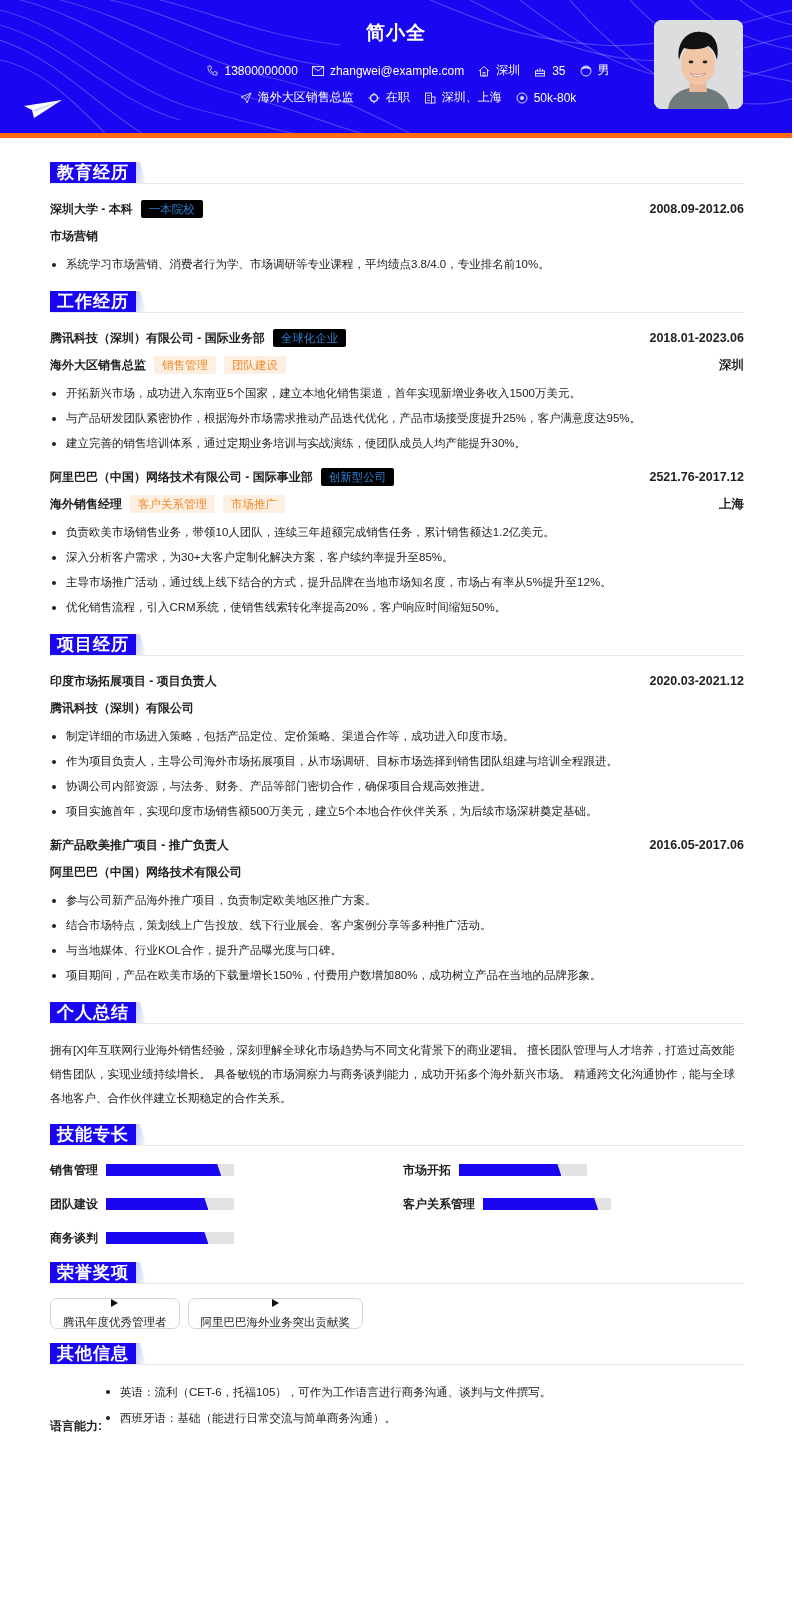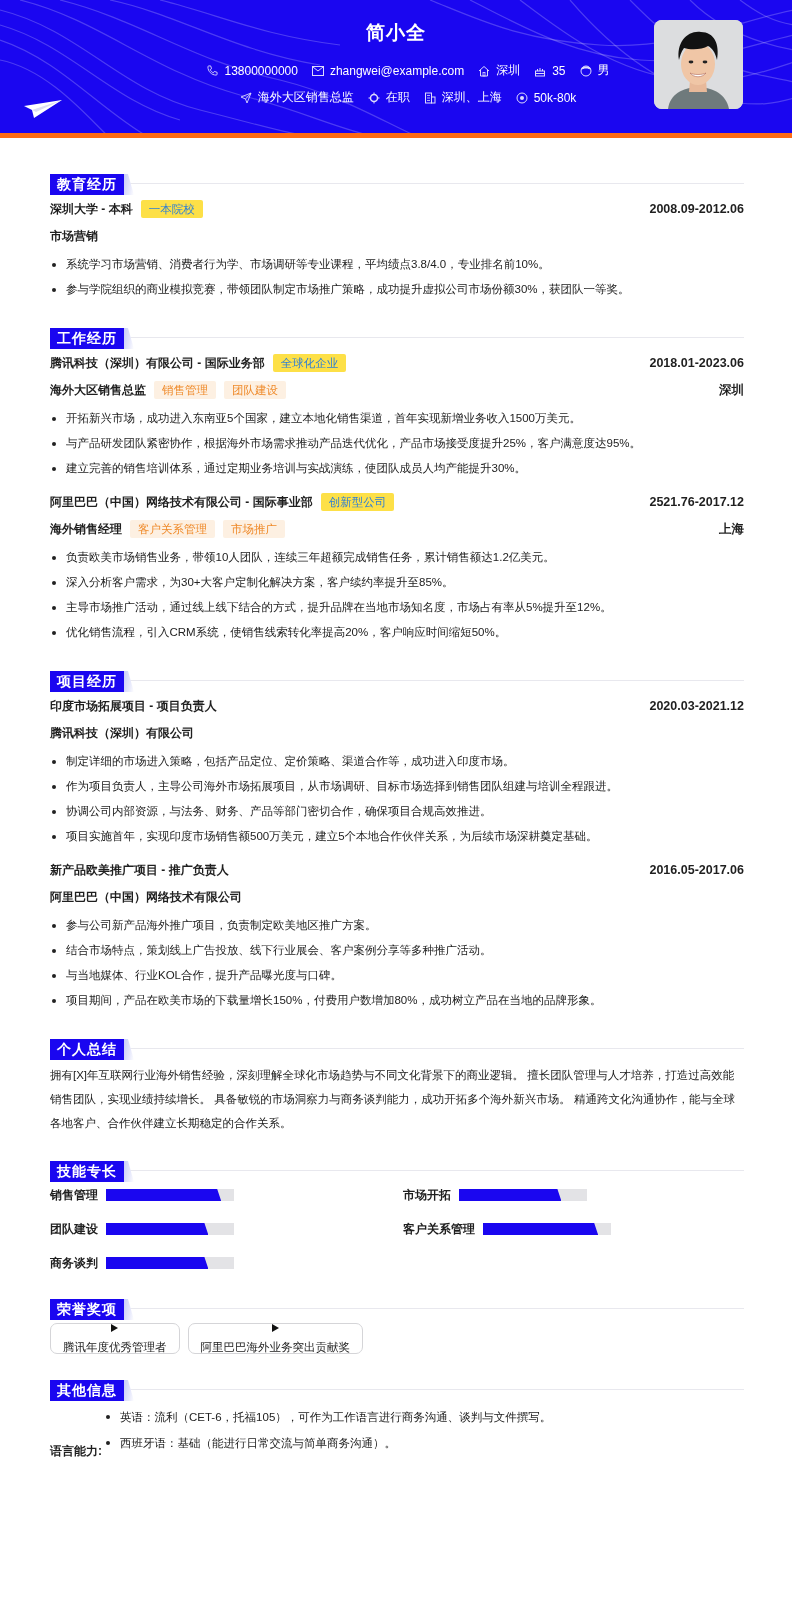--- a/index.html
+++ b/index.html
@@ -16,29 +16,29 @@
   .info-row.r1 { top: 62px; padding-left: 16px; }
   .info-row.r2 { top: 89px; padding-left: 16px; }
   .info-item { display: flex; align-items: center; gap: 6px; }
   .info-item .ic { width: 12px; height: 12px; display: inline-flex; align-items: center; justify-content: center; opacity: .85; }
   .photo { position: absolute; right: 49px; top: 20px; width: 89px; height: 89px; border-radius: 8px; background: #d9dadc; overflow: hidden; }
   .plane { position: absolute; left: 22px; top: 100px; }
 
   .content { padding: 24px 50px 20px 50px; }
   .section { margin-bottom: 14px; }
   .sec-head { position: relative; height: 22px; border-bottom: 1px solid #e8e8ee; margin-bottom: 14px; }
-  .sec-title { position: absolute; left: 0; top: 12px; height: 21px; padding: 0 7px; background: #1a06f0; color: #fff; font-size: 14px; font-weight: bold; line-height: 21px; letter-spacing: 1px; }
+  .sec-title { position: absolute; left: 0; top: 0; height: 21px; padding: 0 7px; background: #1a06f0; color: #fff; font-size: 17px; font-weight: bold; line-height: 21px; letter-spacing: 1px; }
   .sec-title::after { content: ""; position: absolute; right: -10px; top: 0; width: 10px; height: 21px; background: linear-gradient(100deg, #c9cdf8 0%, #e6e8fb 60%, rgba(255,255,255,0) 100%); clip-path: polygon(0 0, 40% 0, 100% 100%, 0 100%); }
 
   .entry { margin-bottom: 10px; }
   .row { display: flex; justify-content: space-between; align-items: center; height: 22px; margin-bottom: 5px; }
   .row .left { display: flex; align-items: center; gap: 8px; font-weight: bold; font-size: 12px; }
   .row .right { font-weight: bold; font-size: 12.5px; }
   .tag { display: inline-block; padding: 0 8px; height: 18px; line-height: 18px; font-size: 11.5px; font-weight: normal; border-radius: 2px; }
-  .tag.blue { background: #fde047; color: #2f7fd4; }
+  .tag.blue { background: #000000; color: #2f7fd4; }
   .tag.orange { background: #fdf0e2; color: #ef8a2a; }
   .subtitle { font-weight: bold; font-size: 12px; height: 22px; line-height: 22px; margin-bottom: 5px; }
   ul.bullets { list-style: none; }
   ul.bullets li { position: relative; padding-left: 16px; font-size: 11.5px; line-height: 25px; color: #222; }
   ul.bullets li::before { content: ""; position: absolute; left: 2px; top: 11px; width: 4px; height: 4px; border-radius: 50%; background: #222; }
 
   .summary { font-size: 11.5px; line-height: 24px; color: #222; }
 
   .skills { display: grid; grid-template-columns: 353px 353px; row-gap: 14px; }
   .skill { display: flex; align-items: center; height: 20px; }
@@ -197,21 +197,20 @@
       <div class="row">
         <div class="left">
           <span>深圳大学 - 本科</span>
           <span class="tag blue">一本院校</span>
         </div>
         <div class="right">2008.09-2012.06</div>
       </div>
       <div class="subtitle">市场营销</div>
       <ul class="bullets">
         <li>系统学习市场营销、消费者行为学、市场调研等专业课程，平均绩点3.8/4.0，专业排名前10%。</li>
-        <li>参与学院组织的商业模拟竞赛，带领团队制定市场推广策略，成功提升虚拟公司市场份额30%，获团队一等奖。</li>
       </ul>
     </div>
   </div>
 
   <div class="section">
     <div class="sec-head">
       <div class="sec-title">工作经历</div>
     </div>
     <div class="entry">
       <div class="row">

